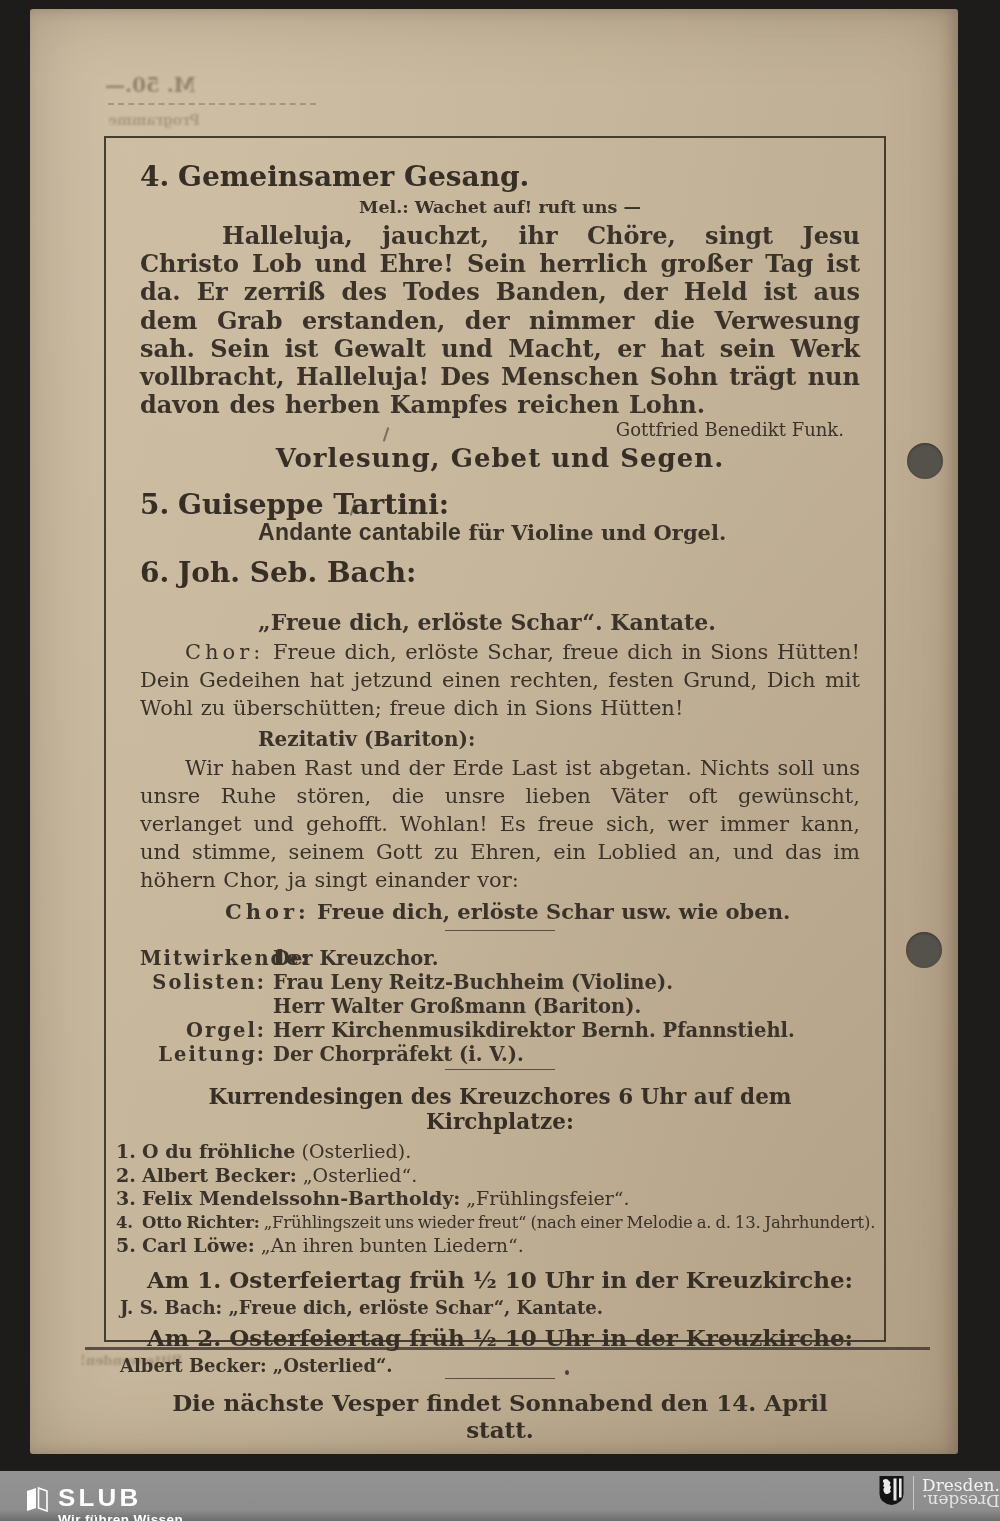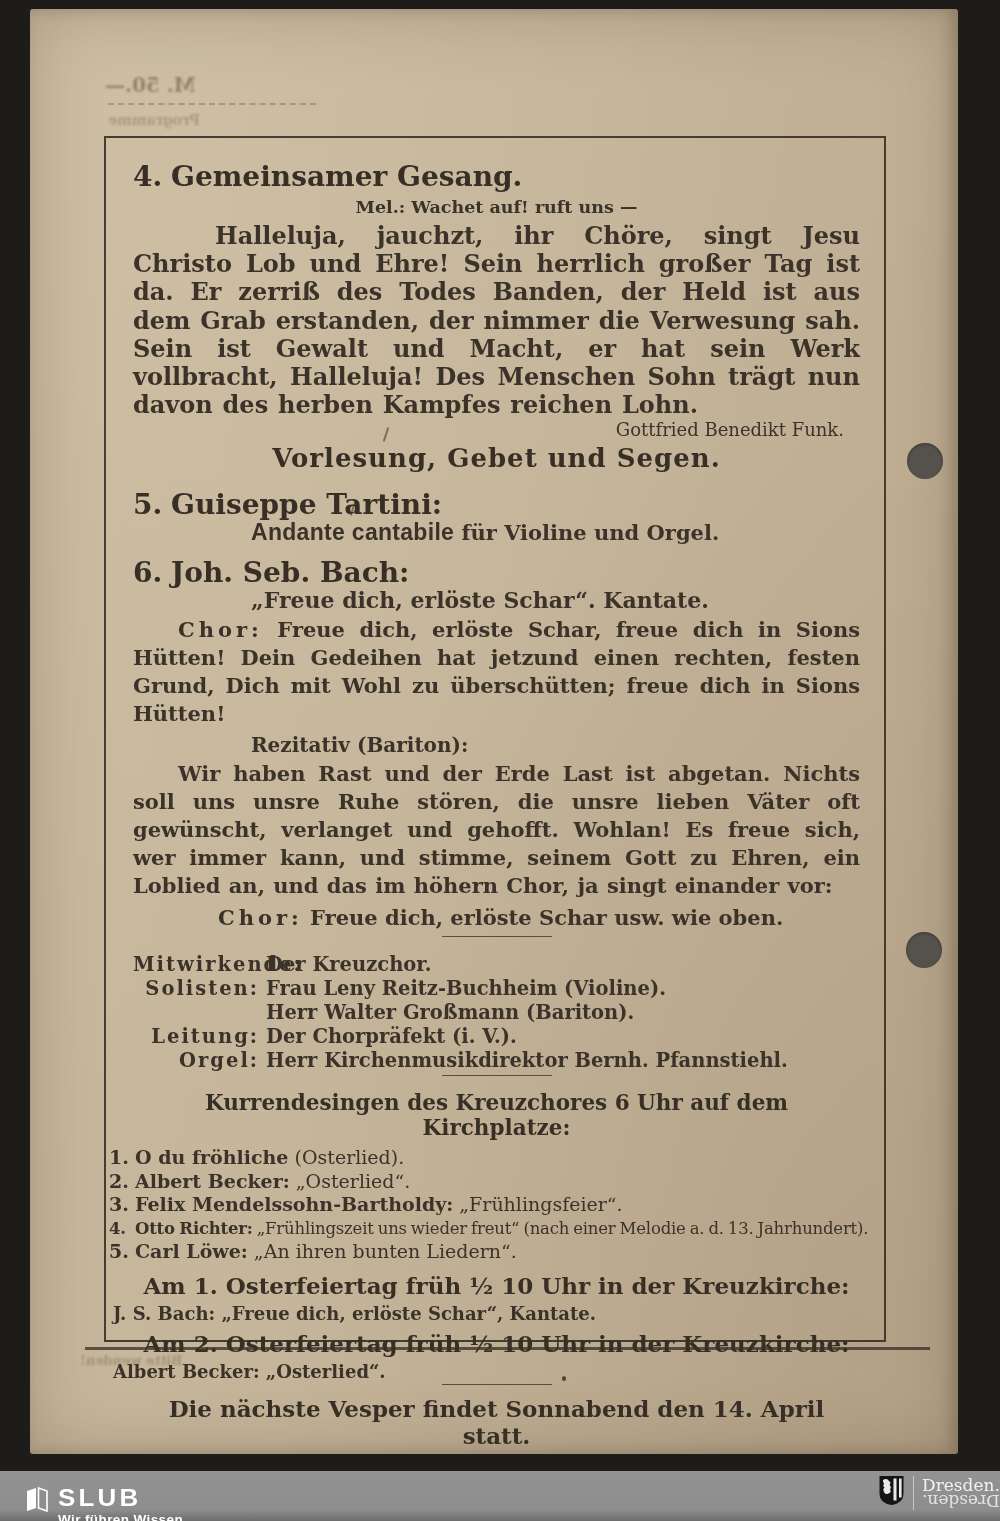--- a/index.html
+++ b/index.html
@@ -17,21 +17,21 @@
       radial-gradient(ellipse at 88% 92%, rgba(90,68,46,.10),  transparent 50%),
       linear-gradient(100deg,#c9b99f 0%,#c4b499 50%,#bcab90 100%);
     box-shadow: inset 0 0 70px rgba(80,60,38,.28), inset -6px 0 14px rgba(60,45,30,.25);
     border-radius:3px;
   }
   .ink { color:#3b3329; }
   
   .frame {
     position:absolute; left:74px; top:127px; width:782px; height:1206px;
     border:2px solid rgba(52,44,34,.88);
-    padding:20px 24px 0 27px;
+    padding:20px 24px 0 34px;
   }
   .outer-rule {
     position:absolute; left:55px; top:1338px; width:845px; height:3px;
     background:rgba(48,40,30,.72);
   }
   
   .hole { position:absolute; width:36px; height:36px; border-radius:50%;
           background:#55524c; box-shadow: inset 0 1px 3px rgba(0,0,0,.35); }
   .hole1 { left:877px; top:434px; }
   .hole2 { left:876px; top:923px; }
@@ -52,22 +52,22 @@
   .sec-num  { display:inline-block; width:38px; }
   .mel      { margin-top:5px; text-align:center; font-size:17.5px; line-height:20px; font-weight:bold; }
   .hymn     { margin-top:5px; font-size:24px; line-height:28.2px; font-weight:bold;
               text-align:justify; text-indent:82px; word-spacing:1.5px; }
   .attr     { font-size:18px; line-height:21px; font-weight:normal; text-align:right; padding-right:16px; }
   .interlude{ margin-top:4px; text-align:center; font-size:26px; line-height:29px;
               font-weight:bold; letter-spacing:1px; color:#372f25; }
   .sec5 { margin-top:17px; } .sec6 { margin-top:13px; }
   .work5 { margin-left:118px; font-size:21px; line-height:25px; font-weight:bold; }
   .andante { font-family:"Liberation Sans", sans-serif; font-size:23px; letter-spacing:.3px; }
-  .work6 { margin-top:0; margin-left:118px; font-size:22px; line-height:24px; font-weight:bold; }
-  .para  { margin-top:4px; font-size:21px; line-height:28px; font-weight:bold;
+  .work6 { margin-top:22px; margin-left:118px; font-size:22px; line-height:24px; font-weight:bold; }
+  .para  { margin-top:4px; font-size:21px; line-height:28px; font-weight:normal;
            text-align:justify; text-indent:45px; word-spacing:1px; }
   .sperr { letter-spacing:4px; }
   .rez   { margin-top:6px; margin-left:118px; font-size:20px; line-height:22px; font-weight:bold; }
   .chor2 { margin-top:6px; margin-left:85px; font-size:21px; line-height:24px; font-weight:bold; }
   .divider { width:110px; margin:6px auto 0 auto; border-top:1.5px solid rgba(55,46,36,.75); }
   .divider.credits-end { margin-top:2px; }
   .divider3 { position:relative; margin-top:2px; }
   .divider3::after { content:""; position:absolute; right:-14px; top:-9px; width:4px; height:5px;
                      background:rgba(55,46,36,.85); border-radius:50%; }
   .credits { margin-top:16px; font-size:19.5px; line-height:24px; font-weight:bold; }
@@ -165,26 +165,26 @@
       </div>
       <div class="credit-row">
         <span class="credit-label">Solisten:</span>
         <span class="credit-value">Frau Leny Reitz-Buchheim (Violine).</span>
       </div>
       <div class="credit-row">
         <span class="credit-label"></span>
         <span class="credit-value">Herr Walter Großmann (Bariton).</span>
       </div>
       <div class="credit-row">
+        <span class="credit-label">Orgel:</span>
+        <span class="credit-value">Herr Kirchenmusikdirektor Bernh. Pfannstiehl.</span>
+      </div>
+      <div class="credit-row">
         <span class="credit-label">Leitung:</span>
         <span class="credit-value">Der Chorpräfekt (i. V.).</span>
-      </div>
-      <div class="credit-row">
-        <span class="credit-label">Orgel:</span>
-        <span class="credit-value">Herr Kirchenmusikdirektor Bernh. Pfannstiehl.</span>
       </div>
     </div>
 
     <div class="divider credits-end"></div>
 
     <div class="k-head">Kurrendesingen des Kreuzchores 6 Uhr auf dem Kirchplatze:</div>
     <div class="k-list">
       <div class="k-item">
         <span class="k-num">1.</span><span>O du fröhliche</span><span class="k-rest"> (Osterlied).</span>
       </div>

